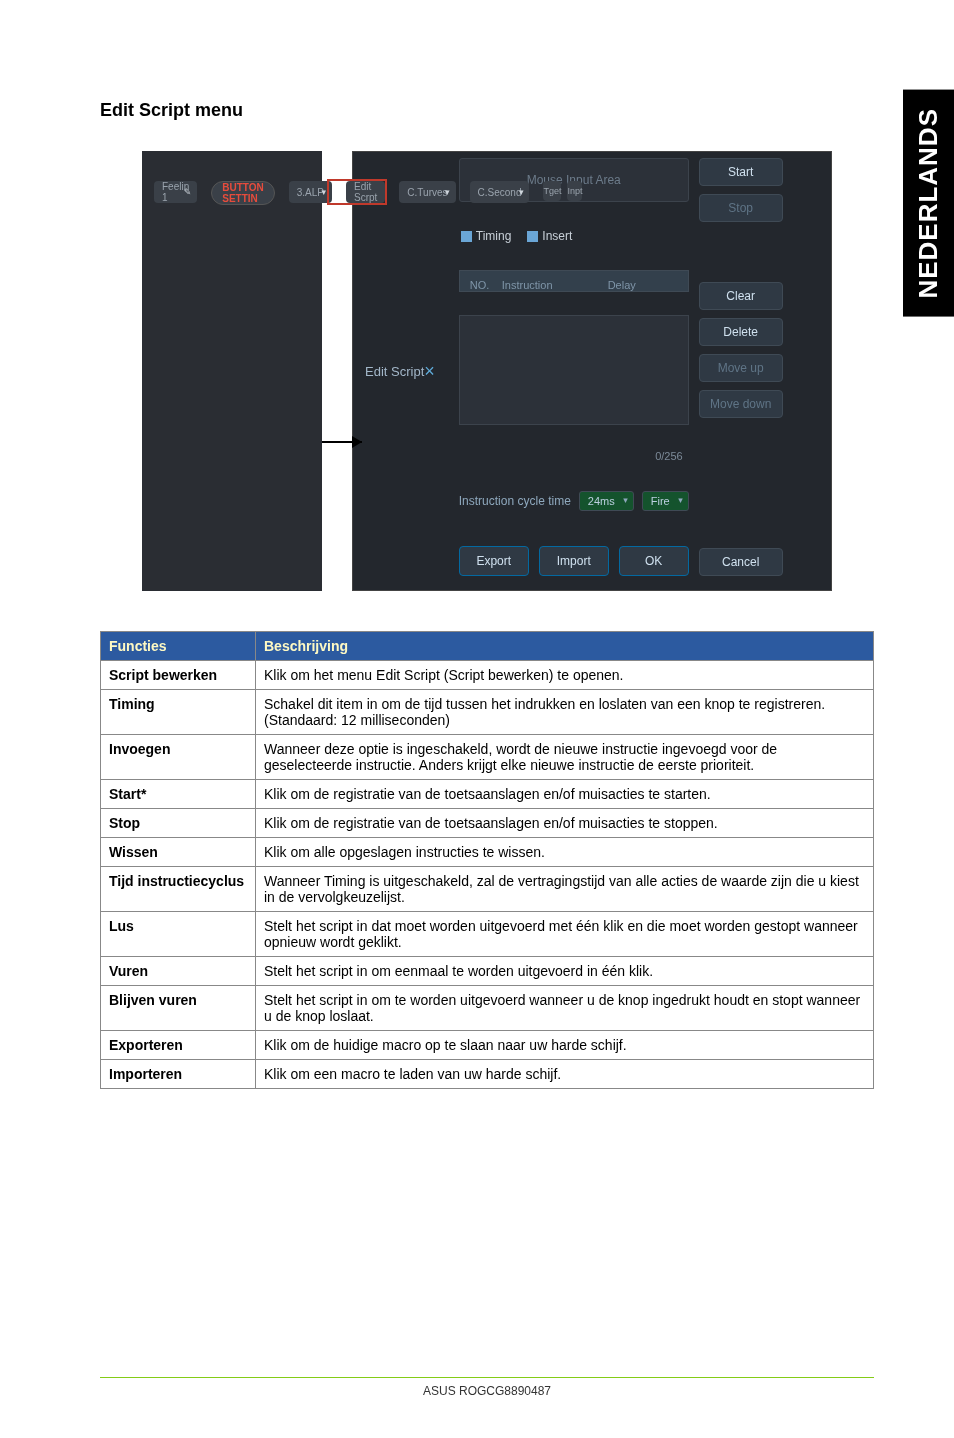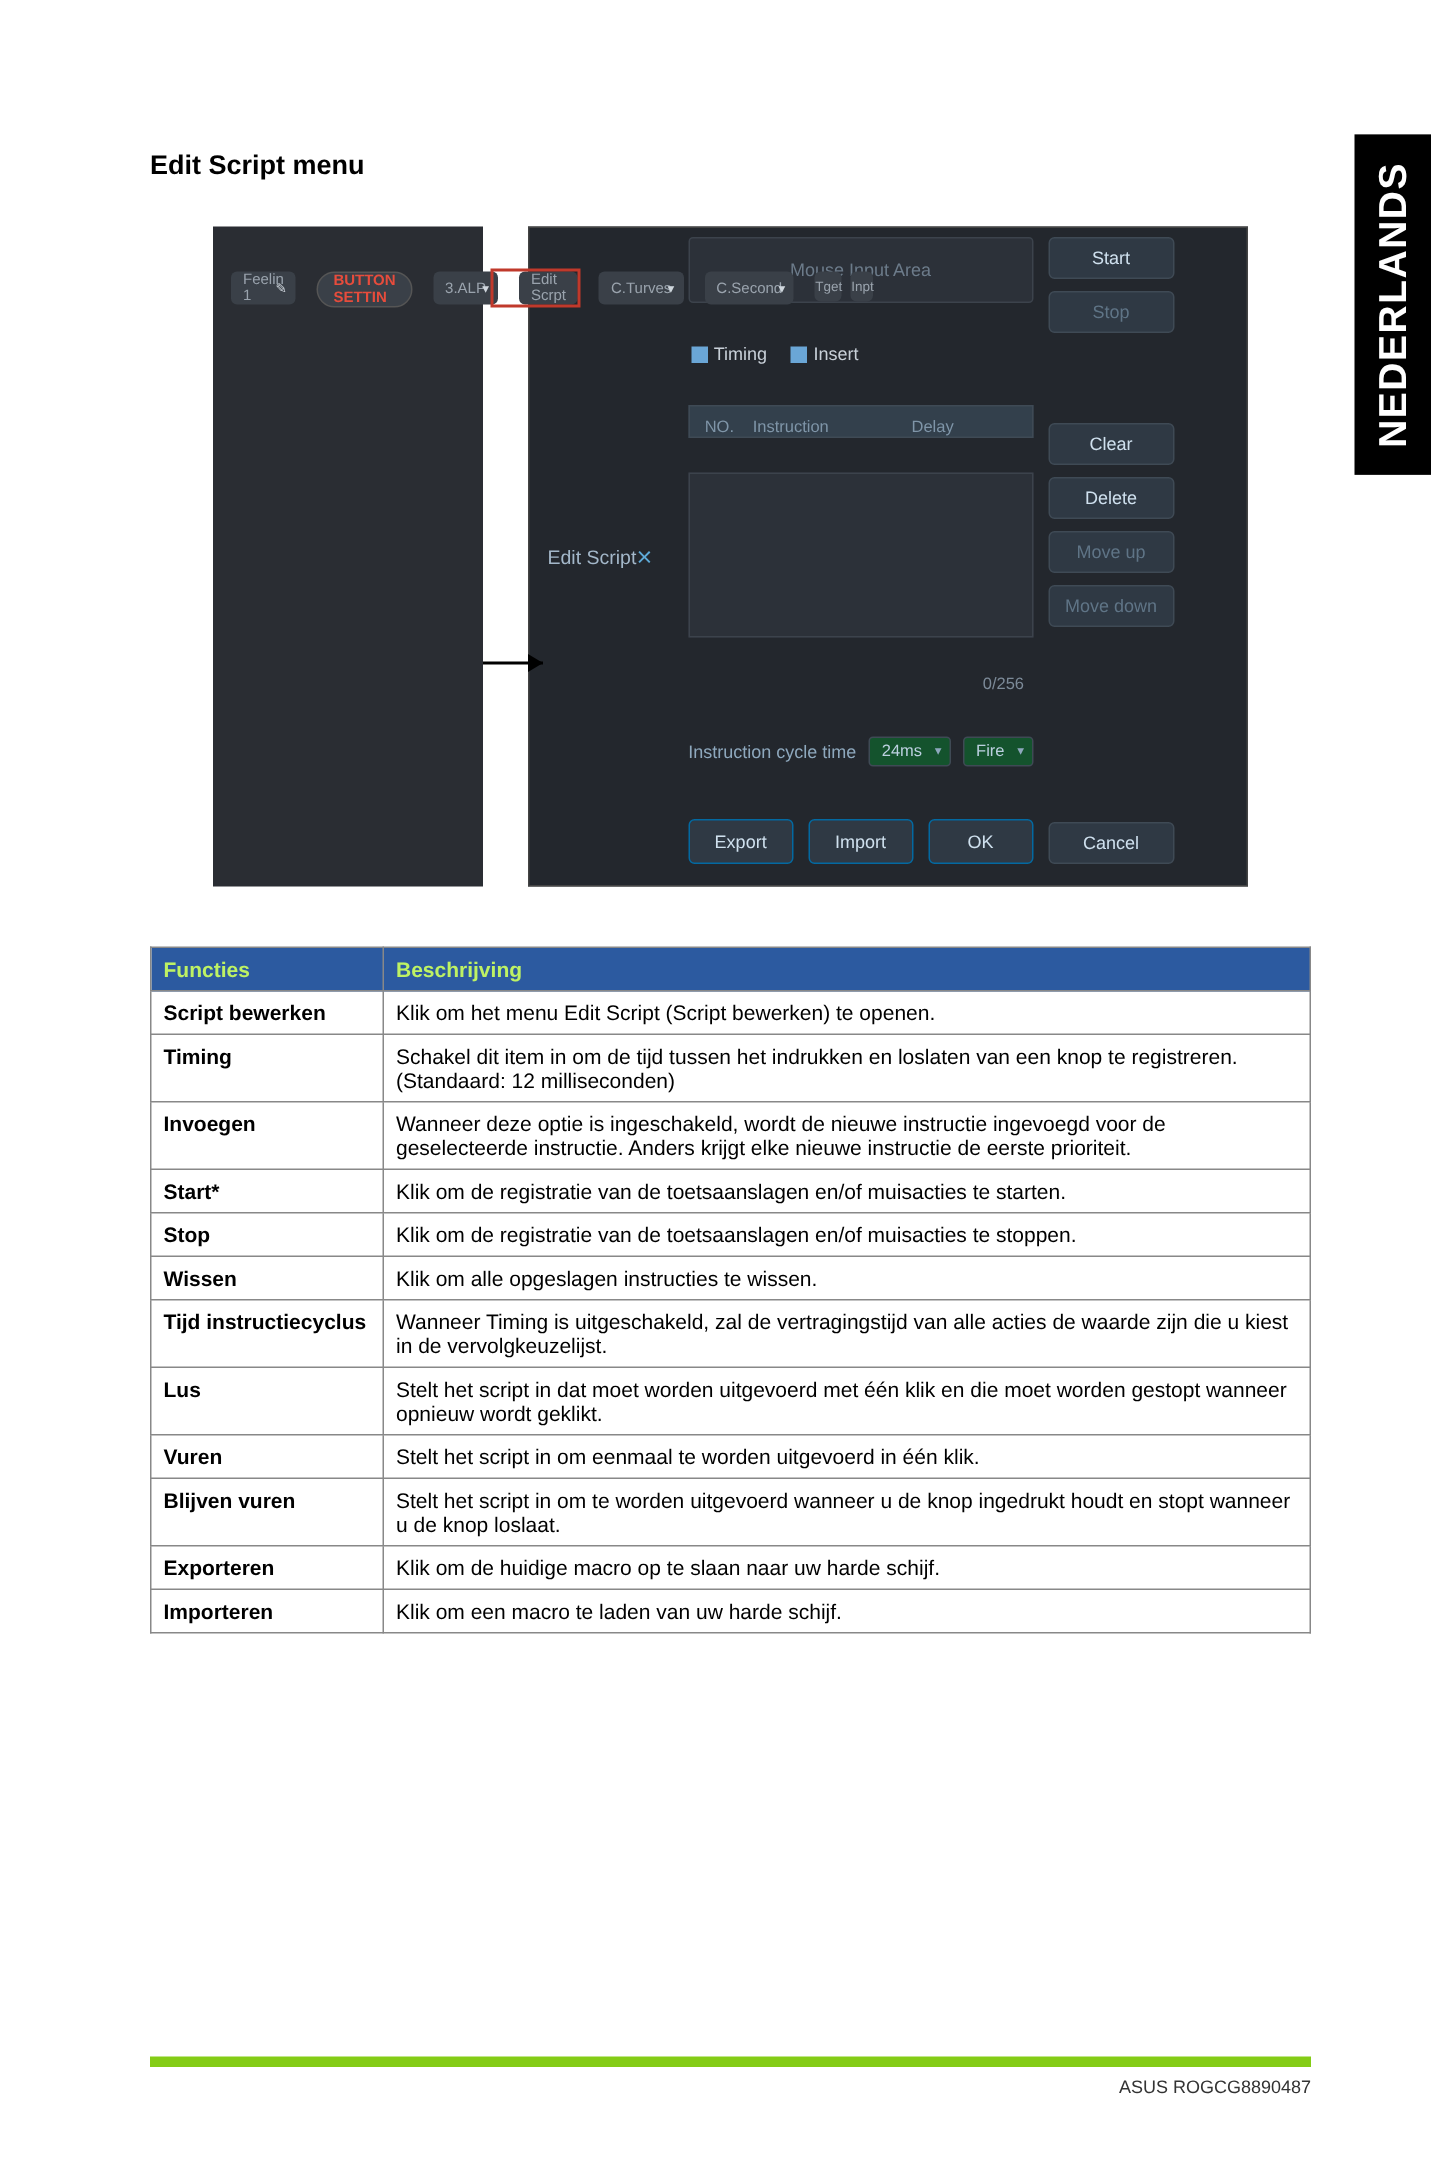--- a/index.html
+++ b/index.html
@@ -189,44 +189,44 @@
   .gap-spacer{ height:44px; }
 
   table.desc {
     width: 100%;
     border-collapse: collapse;
     font-size: 14px;
     margin-top: 8px;
   }
   table.desc th {
     background: #2c5aa0;
-    color: #bef264;
+    color: #fef9c3;
     text-align: left;
     padding: 6px 8px;
     font-weight: bold;
     border: 1px solid #888;
   }
   table.desc td {
     border: 1px solid #888;
     padding: 6px 8px;
     vertical-align: top;
   }
   table.desc td.fn {
     font-weight: bold;
     width: 155px;
   }
   .footer {
     position: absolute;
     bottom: 40px;
     left: 100px;
     right: 80px;
-    border-top: 7px solid #84cc16;
+    border-top: 1px solid #84cc16;
     padding-top: 6px;
     display: flex;
-    justify-content: flex-end;
+    justify-content: center;
     font-size: 12px;
     color: #333;
   }
 </style>
 </head>
 <body>
 
 <div class="side-tab">NEDERLANDS</div>
 
 <div class="page">

